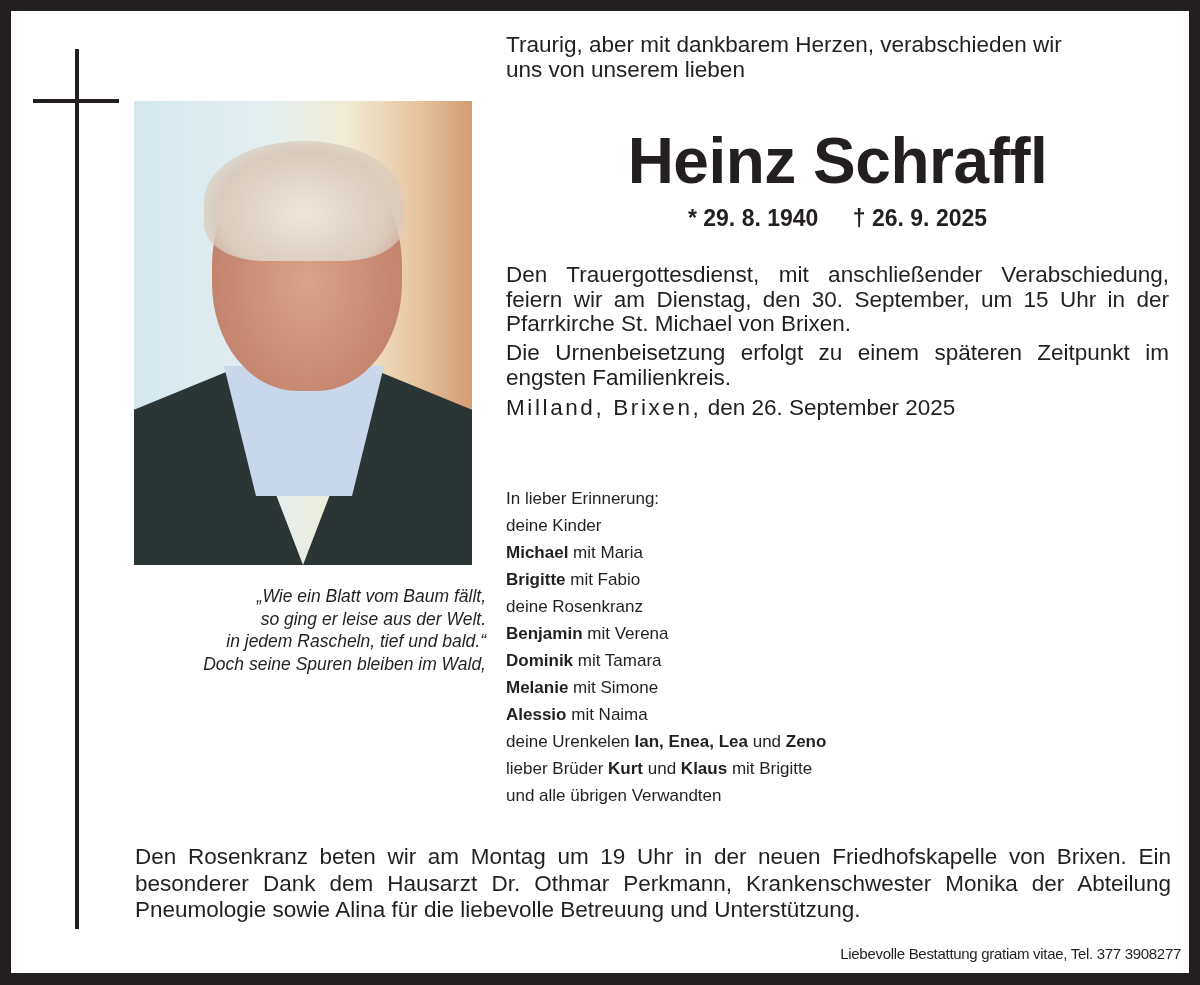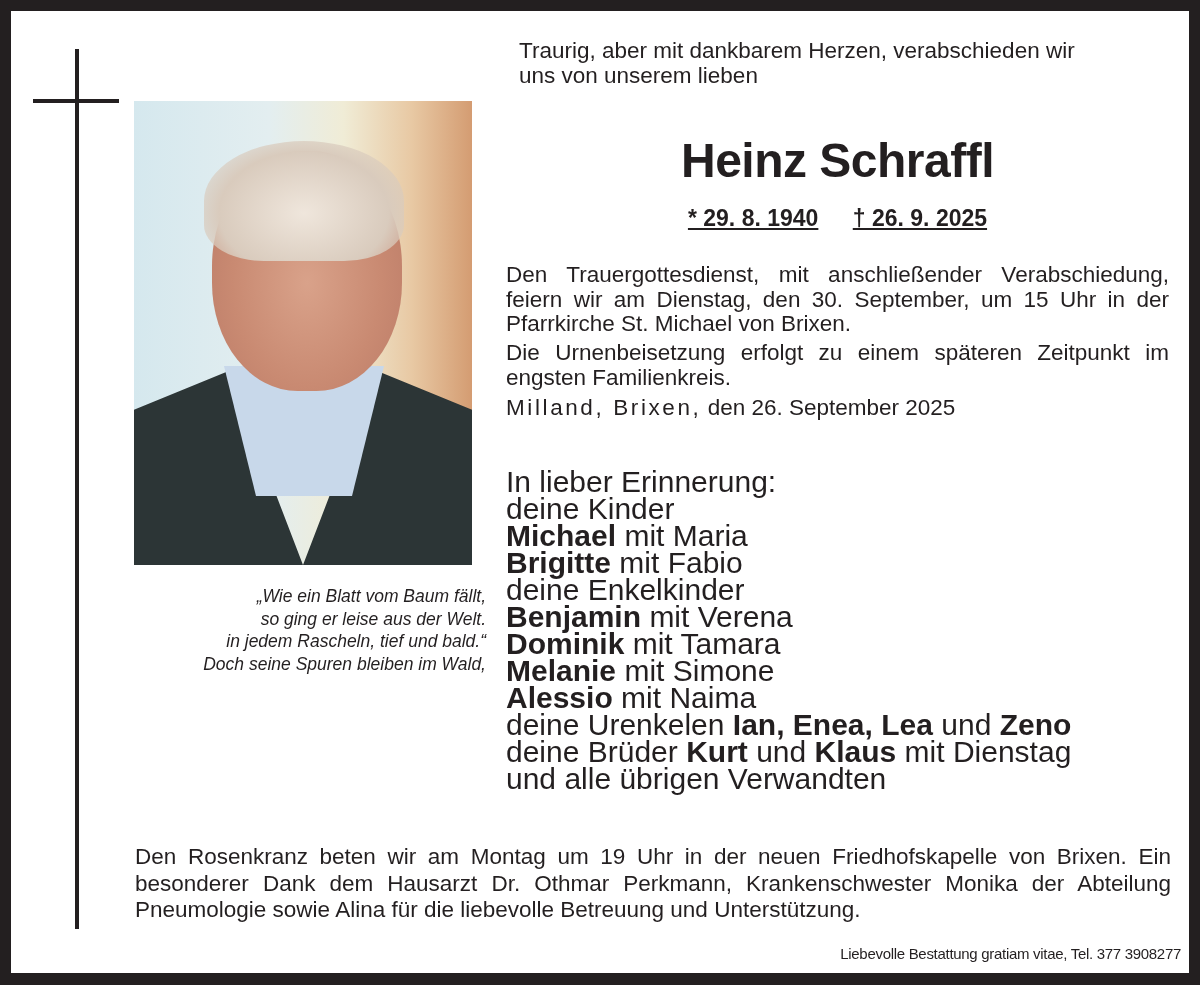--- a/index.html
+++ b/index.html
@@ -33,35 +33,35 @@
   .photo .sweater {
     position: absolute; left: 0; top: 270px; width: 338px; height: 194px;
     background: #2c3536;
     clip-path: polygon(0 20%, 28% 0, 50% 100%, 72% 0, 100% 20%, 100% 100%, 0 100%);
   }
   .quote {
     position: absolute; left: 110px; top: 574px; width: 365px;
     font-style: italic; font-size: 17.5px; line-height: 22.5px; text-align: right;
   }
   .right { position: absolute; left: 495px; width: 663px; font-size: 22.5px; line-height: 24.5px; }
-  .intro { top: 28px; margin-left: 13px; }
+  .intro { top: 22px; }
   .name {
     position: absolute; left: 495px; top: 114px; width: 663px; text-align: center;
-    font-weight: bold; font-size: 48px; line-height: 72px; letter-spacing: -0.5px;
+    font-weight: bold; font-size: 64px; line-height: 72px; letter-spacing: -0.5px;
   }
   .dates {
     position: absolute; left: 495px; top: 193px; width: 663px; text-align: center;
     font-weight: bold; font-size: 23px; line-height: 28px;
   }
-  .dates span { margin: 0 14px; text-decoration: underline; }
+  .dates span { margin: 0 14px; }
   .service { top: 252px; text-align: justify; }
   .urn { top: 330px; text-align: justify; text-align-last: left; }
   .place { top: 385px; }
   .place .spaced { letter-spacing: 2.6px; margin-top: 44px; }
-  .family { top: 457px; font-size: 30px; line-height: 27px; }
+  .family { top: 474px; font-size: 17px; line-height: 27px; }
   .family b { font-weight: bold; }
   .bottom {
     position: absolute; left: 124px; top: 833px; width: 1036px;
     font-size: 22.5px; line-height: 26.5px; text-align: justify;
   }
   .footer {
     position: absolute; right: 8px; top: 934px; font-size: 15px; line-height: 18px;
     letter-spacing: -0.3px;
   }
 </style>
@@ -111,21 +111,21 @@
     <div>In lieber Erinnerung:</div>
     <div>deine Kinder</div>
     <div>
       <b>Michael</b>
       <span>mit Maria</span>
     </div>
     <div>
       <b>Brigitte</b>
       <span>mit Fabio</span>
     </div>
-    <div>deine Enkelkinder</div>
+    <div>deine Rosenkranz</div>
     <div>
       <b>Benjamin</b>
       <span>mit Verena</span>
     </div>
     <div>
       <b>Dominik</b>
       <span>mit Tamara</span>
     </div>
     <div>
       <b>Melanie</b>
@@ -135,25 +135,25 @@
       <b>Alessio</b>
       <span>mit Naima</span>
     </div>
     <div>
       <span>deine Urenkelen</span>
       <b>Ian, Enea, Lea</b>
       <span>und</span>
       <b>Zeno</b>
     </div>
     <div>
-      <span>deine Brüder</span>
+      <span>lieber Brüder</span>
       <b>Kurt</b>
       <span>und</span>
       <b>Klaus</b>
-      <span>mit Dienstag</span>
+      <span>mit Brigitte</span>
     </div>
     <div>und alle übrigen Verwandten</div>
   </div>
 
   <div class="bottom">Den Rosenkranz beten wir am Montag um 19 Uhr in der neuen Friedhofskapelle von Brixen. Ein besonderer Dank dem Hausarzt Dr. Othmar Perkmann, Krankenschwester Monika der Abteilung Pneumologie sowie Alina für die liebevolle Betreuung und Unterstützung.</div>
 
   <div class="footer">Liebevolle Bestattung gratiam vitae, Tel. 377 3908277</div>
 </div>
 
 </body></html>

